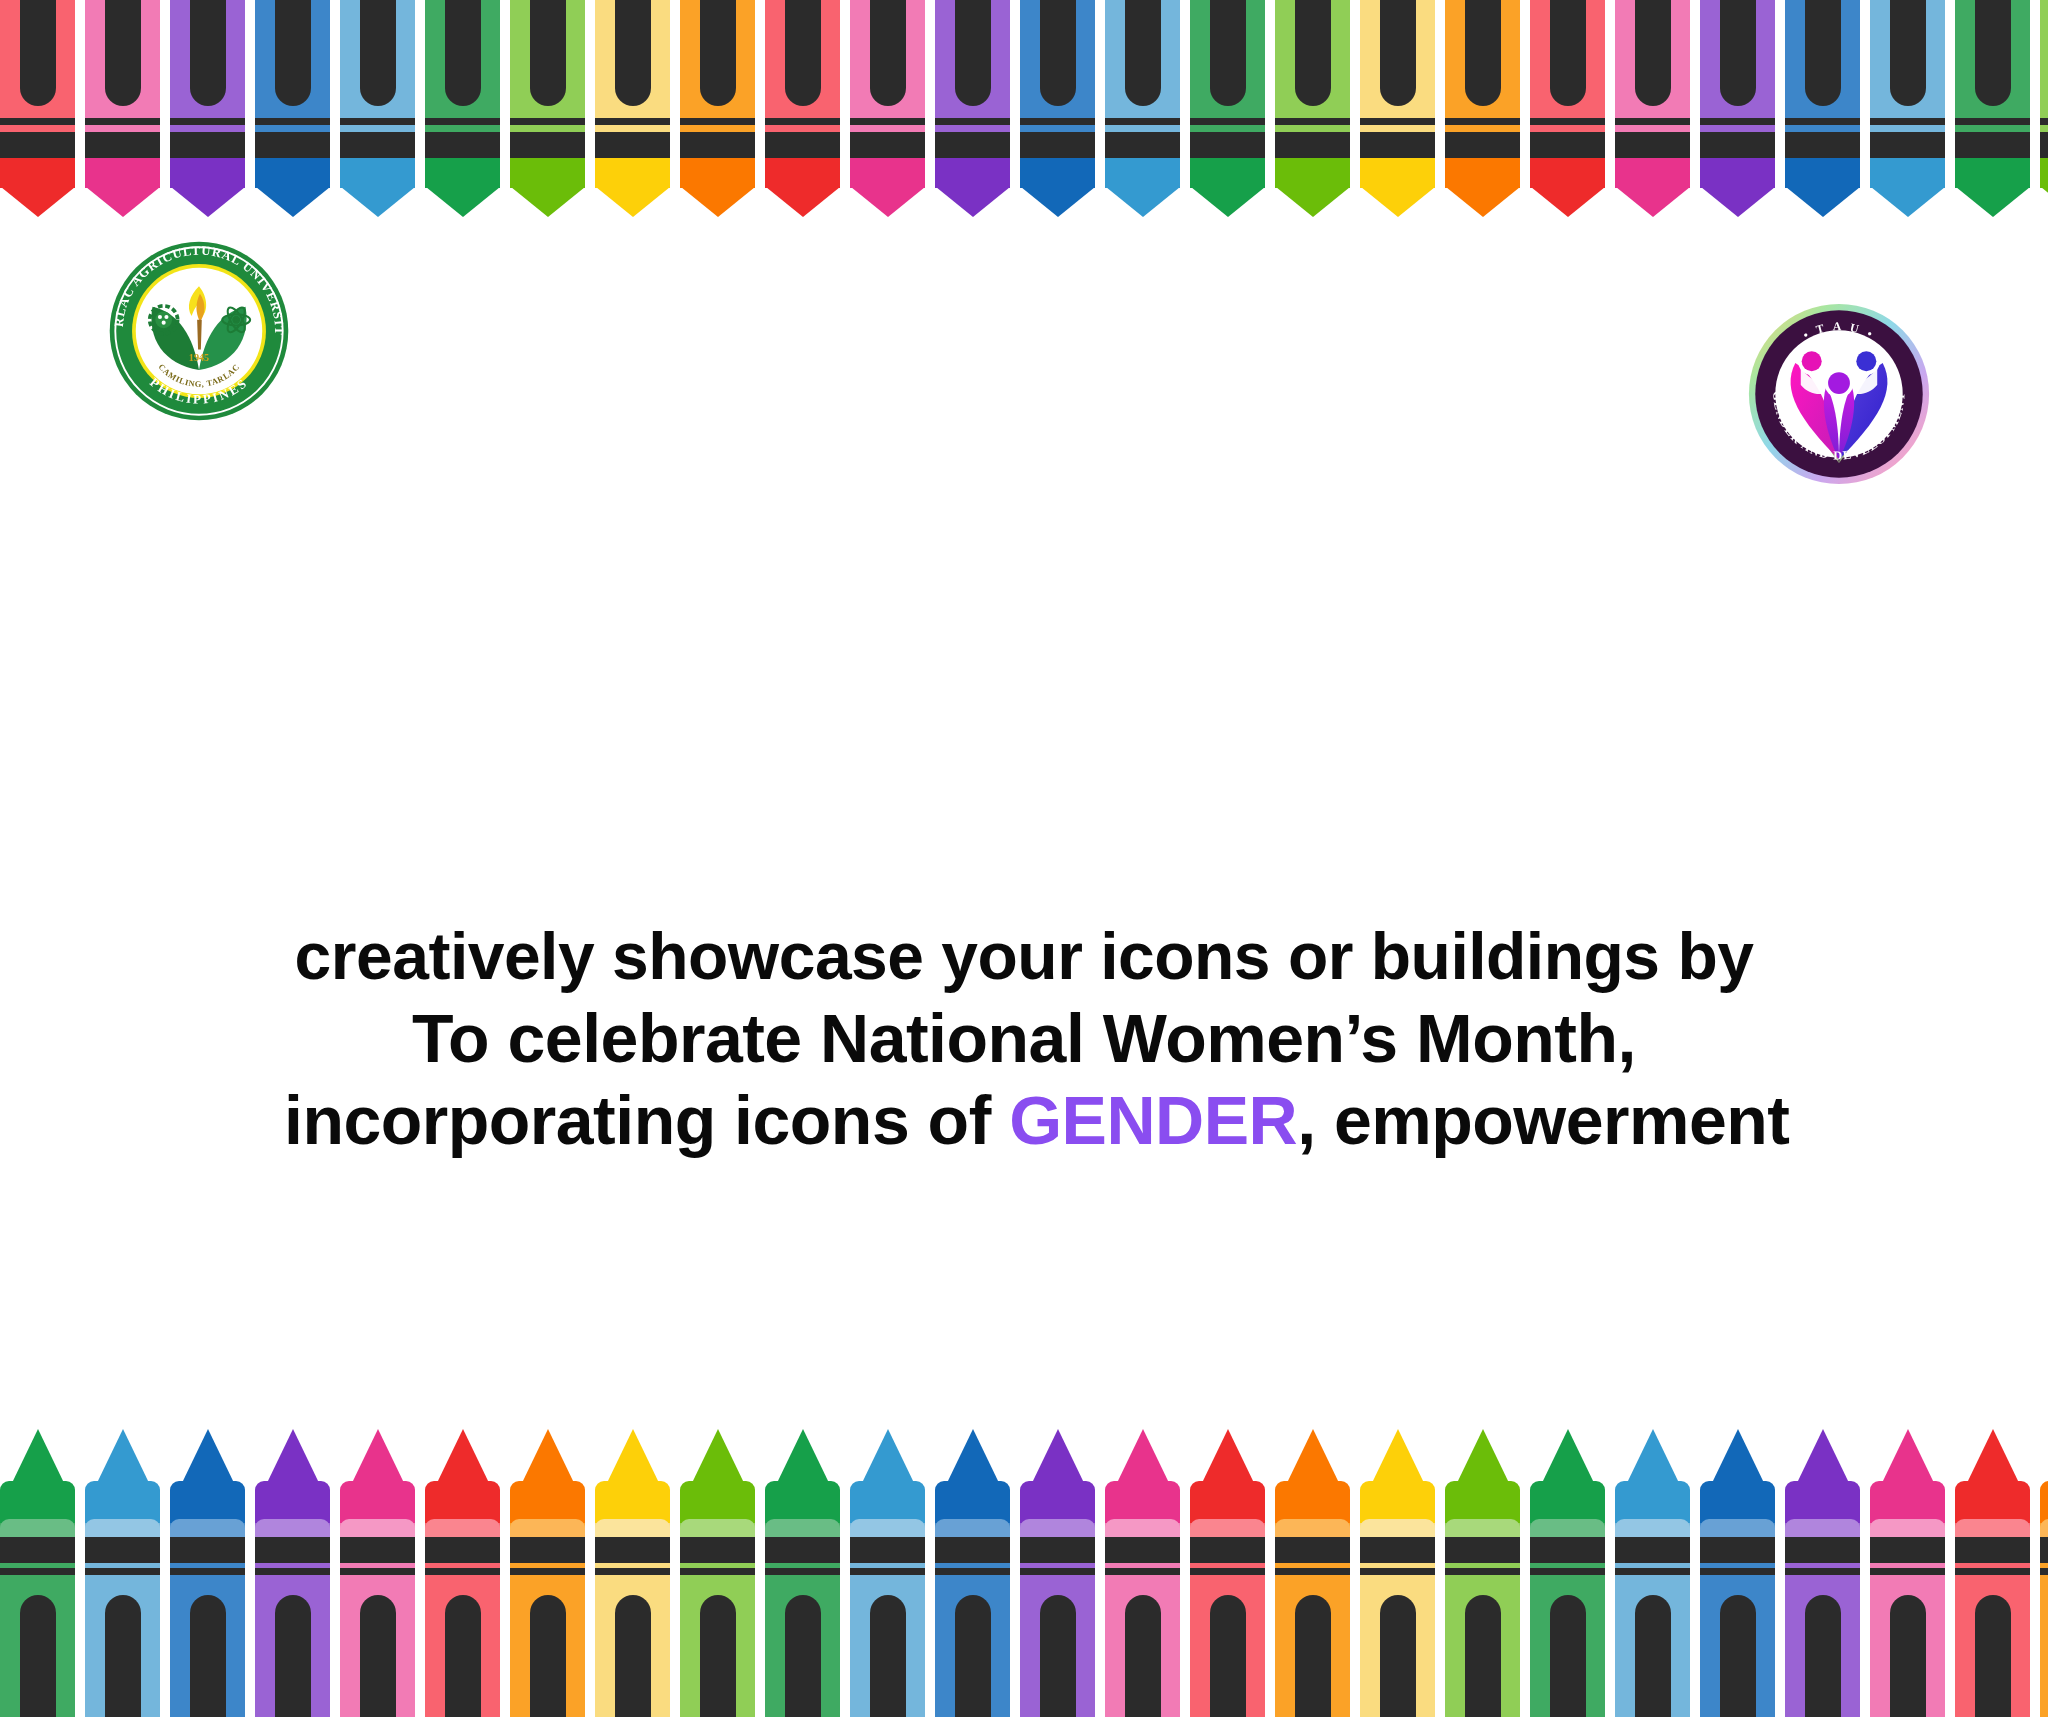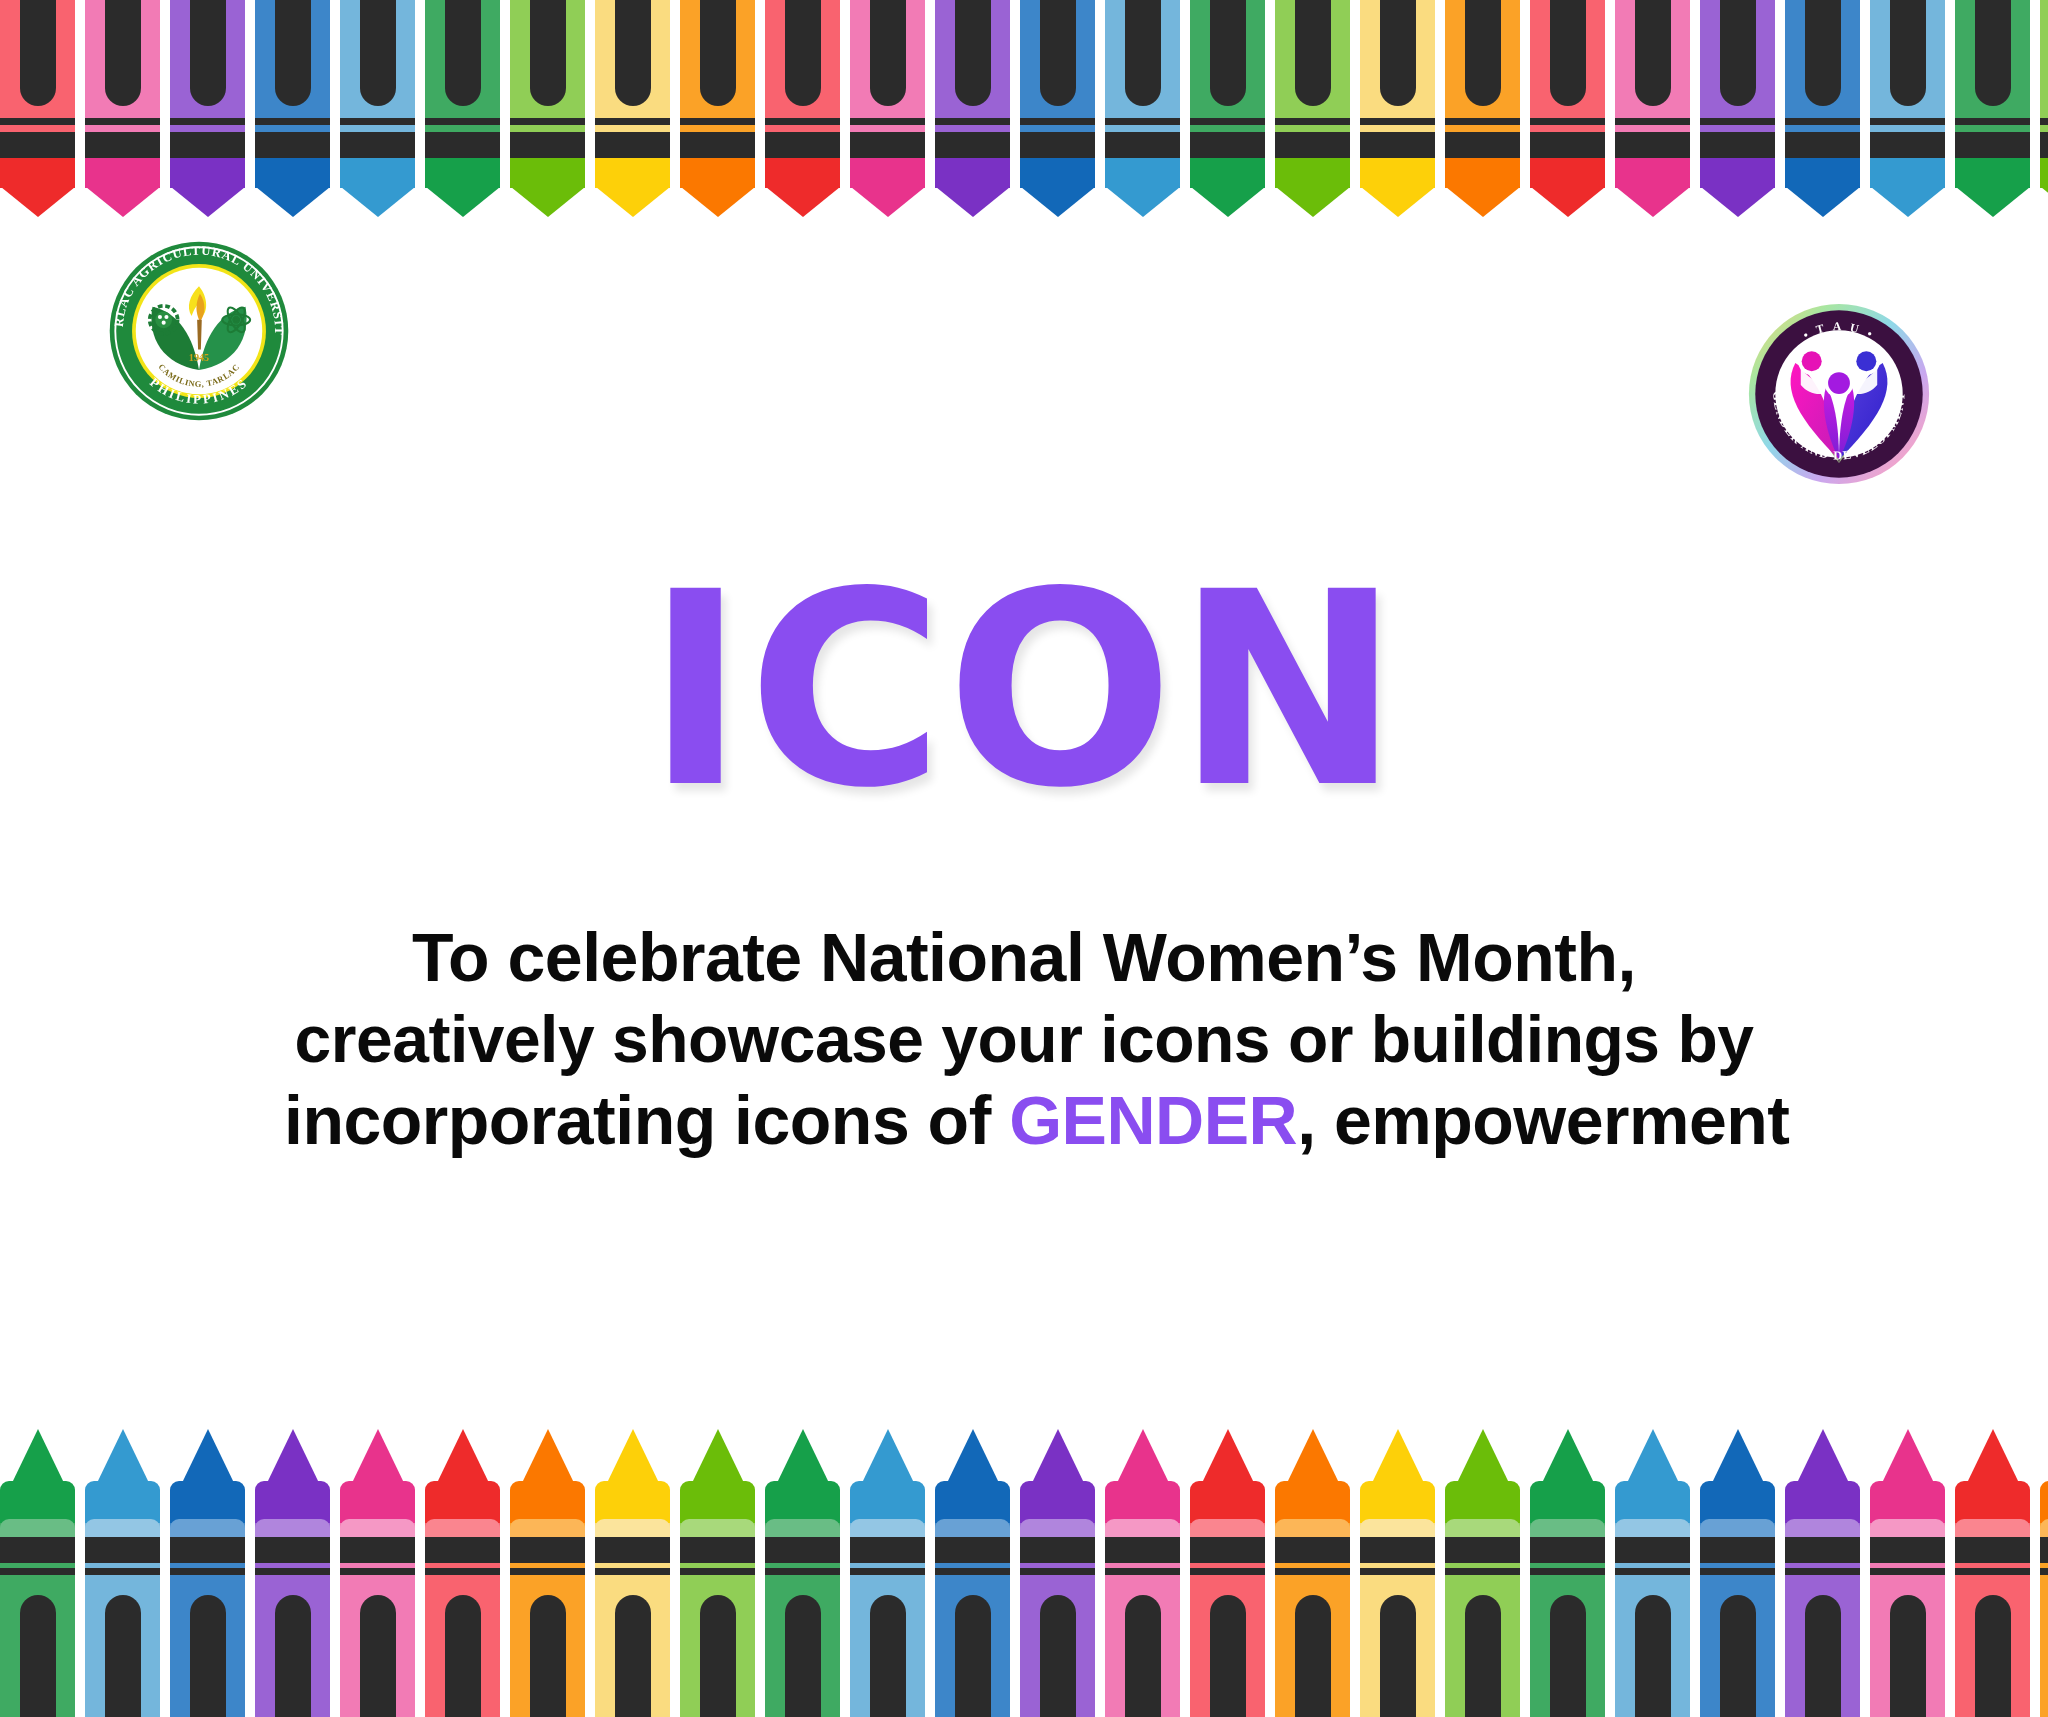--- a/index.html
+++ b/index.html
@@ -525,25 +525,24 @@
 
       <text font-family="'Liberation Serif', serif" font-size="13" font-weight="bold" fill="#ffffff" letter-spacing="3.2">
         <textPath href="#gArcTop" startOffset="50%" text-anchor="middle">• T A U •</textPath>
       </text>
       <text font-family="'Liberation Serif', serif" font-size="13.5" font-weight="bold" fill="#ffffff" letter-spacing="1.5">
         <textPath href="#gArcBot" startOffset="50%" text-anchor="middle">•GENDER AND DEVELOPMENT•</textPath>
       </text>
     </svg>
   </div>
 
-  <div id="headline-icon">ICON</div>
 
   <div id="body-copy">
+    <span class="line" style="font-size: 66px;">creatively showcase your icons or buildings by</span>
     <span class="line" style="font-size: 68px;">To celebrate National Women’s Month,</span>
-    <span class="line" style="font-size: 66px;">creatively showcase your icons or buildings by</span>
     <span class="line" style="font-size: 68px;"><span>incorporating icons of </span><span class="purple-word">GENDER</span><span>, empowerment</span></span>
   </div>
 
   <div class="crayon-strip bottom" id="crayon-strip-bottom">
       <div class="crayon">
         <div class="cr-cone" style="color: rgb(22, 160, 74);"></div>
         <div class="cr-tipblock" style="background: rgb(22, 160, 74);"></div>
         <div class="cr-body" style="background: rgb(63, 170, 98);"></div>
         <div class="cr-tipblock" style="top: 90px; height: 20px; background: rgb(105, 189, 133);"></div>
         <div class="cr-oval" style="background: rgb(43, 43, 43);"></div>

